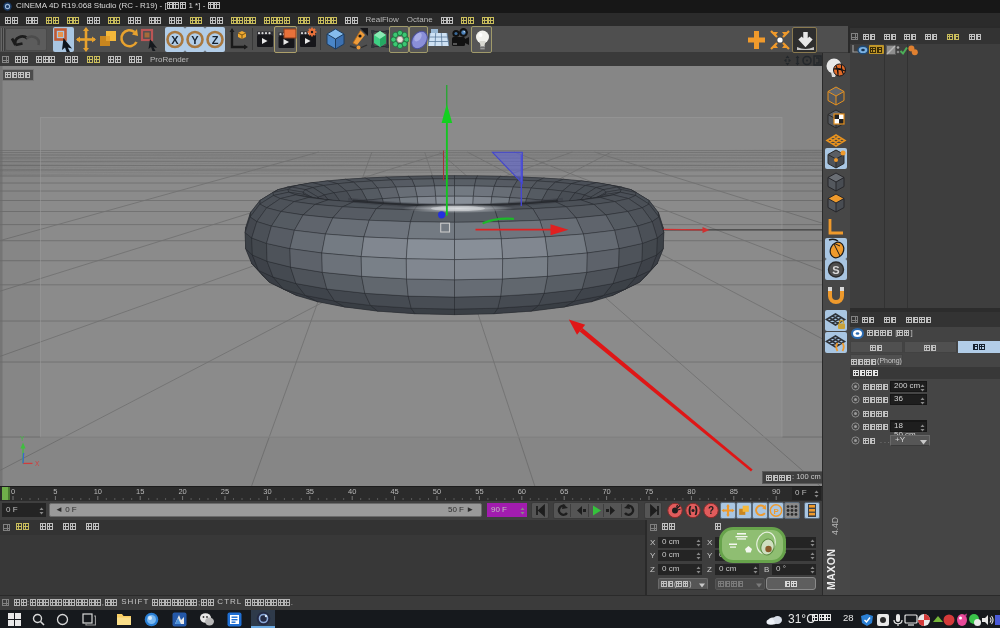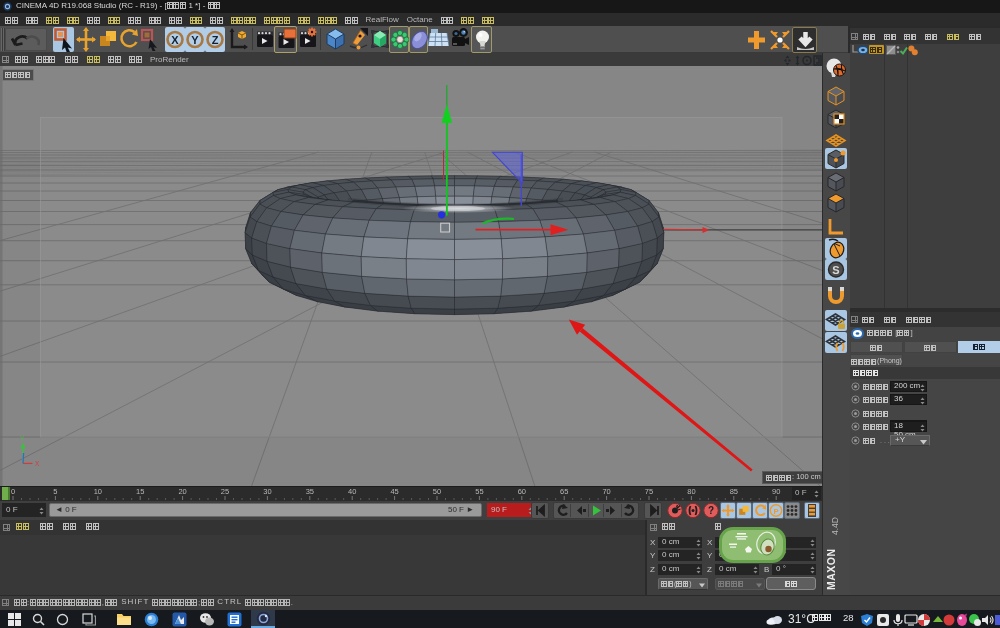--- a/index.html
+++ b/index.html
@@ -1319,21 +1319,21 @@
 <div class="abs row" style="left:792px;top:487px;width:29px;height:13px;background:#222;color:#bbb;font-size:8px;padding:2px 0 0 3px">0 F<svg class="abs" style="right:2px;top:2.5px" width="5" height="8">
       <path d="M0.5 3 L2.5 0.5 L4.5 3 Z M0.5 5 L2.5 7.5 L4.5 5 Z" fill="#888"></path>
     </svg></div>
 <div class="abs" style="left:0;top:501px;width:822px;height:19px;background:#3f3f3f"></div>
 <div class="abs row" style="left:2px;top:503px;width:44px;height:14px;background:#242424;color:#c0c0c0;font-size:8px;padding:3px 0 0 4px">0 F<svg class="abs" style="right:2px;top:3.5px" width="5" height="8">
       <path d="M0.5 3 L2.5 0.5 L4.5 3 Z M0.5 5 L2.5 7.5 L4.5 5 Z" fill="#888"></path>
     </svg></div>
 <div class="abs" style="left:49px;top:503px;width:433px;height:14px;background:#9a9a9a;border:1px solid #6a6a6a;border-radius:2px"></div>
 <span class="abs row" style="left:55px;top:506px;color:#2e2e2e;font-size:8px">◄ 0 F</span>
 <span class="abs row" style="left:448px;top:506px;color:#2e2e2e;font-size:8px">50 F ►</span>
-<div class="abs row" style="left:487px;top:503px;width:48px;height:14px;background:#b91c1c;color:#c0c0c0;font-size:8px;padding:3px 0 0 4px">90 F<svg class="abs" style="right:2px;top:3.5px" width="5" height="8">
+<div class="abs row" style="left:487px;top:503px;width:40px;height:14px;background:#a21caf;color:#c0c0c0;font-size:8px;padding:3px 0 0 4px">90 F<svg class="abs" style="right:2px;top:3.5px" width="5" height="8">
       <path d="M0.5 3 L2.5 0.5 L4.5 3 Z M0.5 5 L2.5 7.5 L4.5 5 Z" fill="#888"></path>
     </svg></div>
 <div class="abs" style="left:531px;top:502px;width:18px;height:17px;background:#555555;border:1px solid #3a3a3a;border-radius:2px"><svg width="18" height="15" viewBox="0 0 18 15">
       <path d="M5 3 L5 12 M12 3 L7 7.5 L12 12 Z" stroke="#1e1e1e" stroke-width="1.8" fill="#1e1e1e"></path>
     </svg></div>
 <div class="abs" style="left:553px;top:502px;width:86px;height:17px;background:#555;border:1px solid #3a3a3a;border-radius:2px"></div>
 <svg class="abs" style="left:553px;top:502px" width="86" height="17" viewBox="0 0 86 17">
     <path d="M12 4 A4.5 4.5 0 1 0 14 11" stroke="#1e1e1e" stroke-width="2.4" fill="none"></path>
     <path d="M10 2 L15 6 L9 7 Z" fill="#1e1e1e"></path>
     <path d="M29 4 L24 8.5 L29 13 Z M30 7 L33 7 L33 10 L30 10 Z" fill="#1e1e1e"></path>

